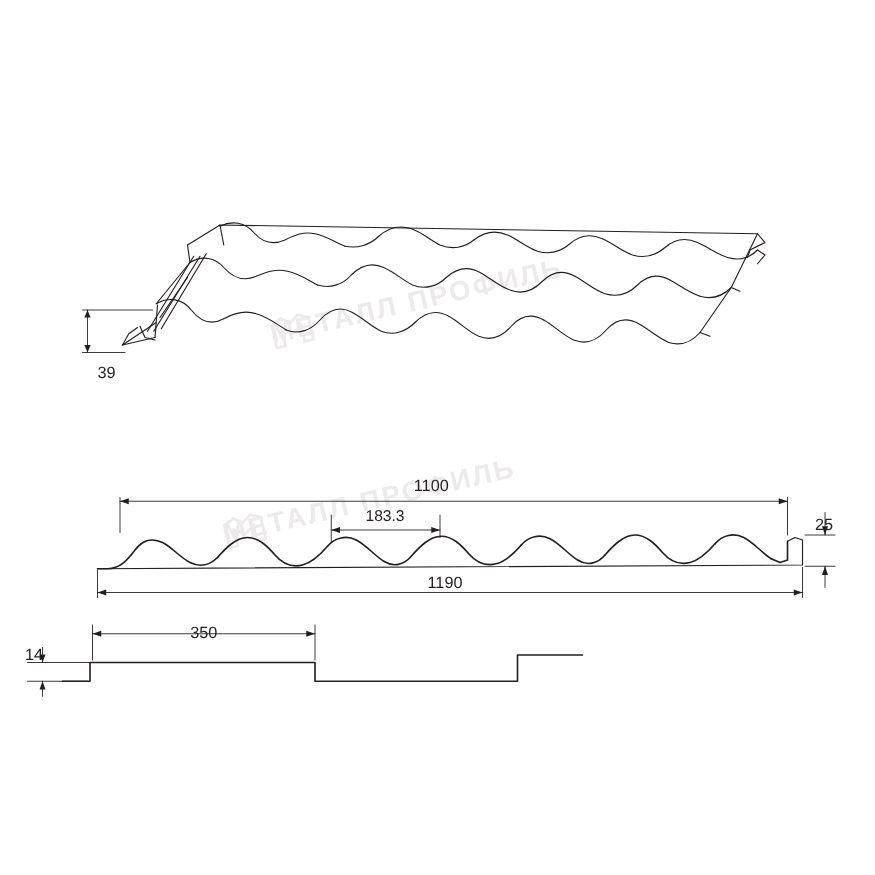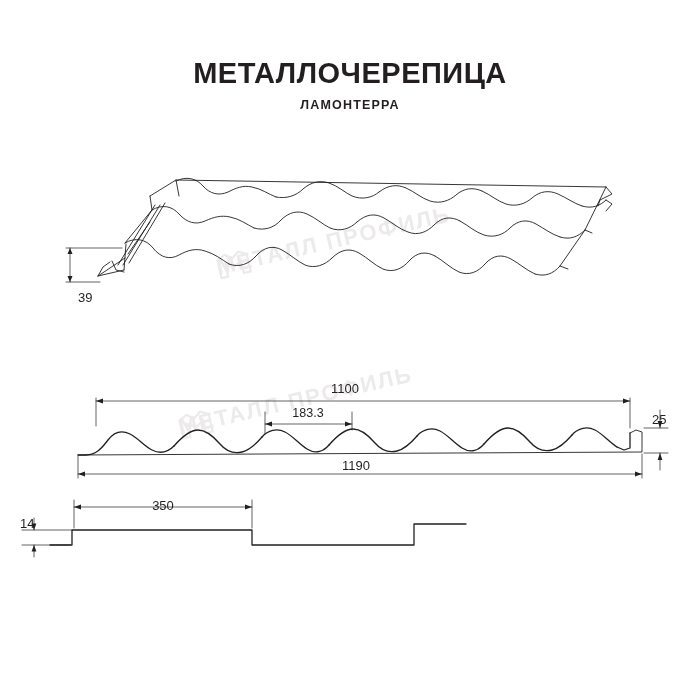--- a/index.html
+++ b/index.html
@@ -97,24 +97,20 @@
 
   <div class="wm wm2">
     <div style="display:flex;align-items:center;gap:10px;">
       <svg class="wm-mark" viewBox="0 0 34 26">
         <path d="M2 24 L2 6 L10 2 L17 7 L24 2 L32 6 L32 24 L25 24 L25 11 L17 16 L9 11 L9 24 Z" fill="none" stroke="#eceaea" stroke-width="2.2"></path>
       </svg>
       <span class="wm-text">МЕТАЛЛ ПРОФИЛЬ</span>
     </div>
   </div>
 
-  <div class="title-block">
-    <div class="title">МЕТАЛЛОЧЕРЕПИЦА</div>
-    <div class="subtitle">ЛАМОНТЕРРА</div>
-  </div>
 
   <svg class="drawing" width="700" height="700" viewBox="0 0 700 700">
 
     <g stroke="#231f20" fill="none" stroke-width="0.9" stroke-linecap="round" stroke-linejoin="round">
 
       <g>
 
         <path d="M150 196 L176 180 L606 187"></path>
         <path d="M606 187 L612 194 L600 200"></path>
 

